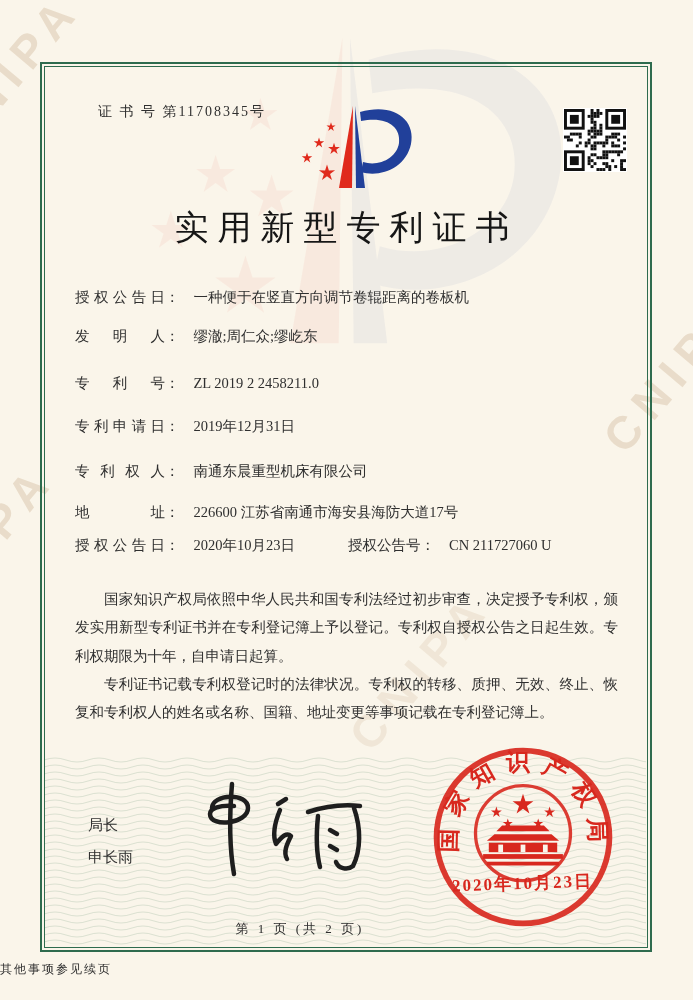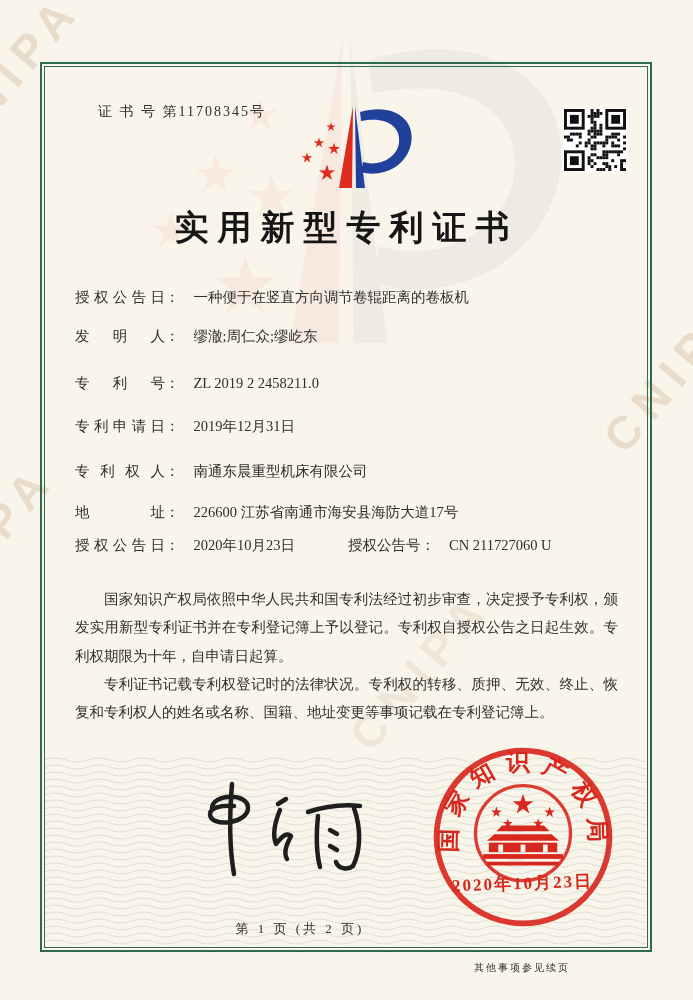--- a/index.html
+++ b/index.html
@@ -19,38 +19,38 @@
   .wm4{left:338px;top:726px;opacity:.32}
   .wm-logo{position:absolute;left:55px;top:0;opacity:.05;z-index:1;}
   #waves{position:absolute;left:44px;top:754px;z-index:1;}
   
   .frame{position:absolute;left:40px;top:62px;width:608px;height:886px;border:2.5px solid var(--border-green);z-index:2;}
   .frame-inner{position:absolute;inset:2px;border:1.5px solid var(--border-green);}
   
   .cert-no{position:absolute;left:68px;top:103px;font-size:14px;letter-spacing:2px;z-index:4;margin-left:30px;}
   .logo{position:absolute;left:276px;top:96px;z-index:4;}
   .qr{position:absolute;left:563px;top:108px;z-index:4;background:#fff;padding:1px;}
-  .title{position:absolute;left:0;top:205px;width:693px;text-align:center;font-size:34px;font-weight:bold;
+  .title{position:absolute;left:0;top:205px;width:693px;text-align:center;font-size:34px;font-weight:normal;
          letter-spacing:9px;color:#161616;z-index:4;}
   .fields{position:absolute;left:75px;top:288px;width:545px;font-size:14.5px;z-index:4;}
   .frow{position:absolute;left:0;white-space:nowrap;}
   .flabel{display:inline-block;width:90px;text-align:justify;text-align-last:justify;vertical-align:top;}
   .fvalue{margin-left:14px;margin-top:13px;}
   .pair2{position:absolute;left:273px;top:0;white-space:nowrap;text-align:center;}
   .body-text{position:absolute;left:75px;top:585px;width:543px;font-size:14.5px;line-height:1.95;
              text-align:justify;z-index:4;}
   .body-text p{margin:0;text-indent:2em;}
   .officer{position:absolute;left:88px;top:810px;font-size:15px;line-height:2.1;z-index:4;}
   .sig{position:absolute;left:190px;top:778px;z-index:4;}
   .seal{position:absolute;left:428px;top:742px;z-index:5;}
   .seal-date{position:absolute;left:425px;top:872px;width:195px;text-align:center;font-size:17px;
              font-weight:bold;letter-spacing:2px;color:var(--seal-red);transform:rotate(-2deg);z-index:6;}
   .page-footer{position:absolute;left:40px;top:920px;width:520px;text-align:center;font-size:13px;
                letter-spacing:3px;z-index:4;}
-  .cont-note{position:absolute;left:0;top:961px;width:570px;text-align:right;font-size:10px;
+  .cont-note{position:absolute;left:0;top:961px;width:570px;text-align:left;font-size:12px;
              letter-spacing:2px;z-index:4;}
   svg text{font-family:"Liberation Serif","DejaVu Serif",serif;}
 </style>
 </head>
 <body>
 
 <div class="page">
 
   <svg width="0" height="0" style="position:absolute">
     <defs>
@@ -262,20 +262,24 @@
         <span>授权公告号</span><span>：</span><span class="fvalue">CN 211727060 U</span>
       </span>
     </div>
   </div>
 
   <div class="body-text">
     <p>国家知识产权局依照中华人民共和国专利法经过初步审查，决定授予专利权，颁发实用新型专利证书并在专利登记簿上予以登记。专利权自授权公告之日起生效。专利权期限为十年，自申请日起算。</p>
     <p>专利证书记载专利权登记时的法律状况。专利权的转移、质押、无效、终止、恢复和专利权人的姓名或名称、国籍、地址变更等事项记载在专利登记簿上。</p>
   </div>
 
+  <div class="officer">
+    <div>局长</div>
+    <div>申长雨</div>
+  </div>
 
   <svg class="sig" width="190" height="100" viewBox="0 0 190 100" fill="none" stroke="#1e1e1e" stroke-width="4.5" stroke-linecap="round" stroke-linejoin="round">
     <path d="M42,6 C40,30 38,62 44,96"></path>
     <path d="M22,30 C22,16 58,14 58,30 C58,46 20,50 20,36 C20,30 30,27 44,28"></path>
     <path d="M88,26 L96,21"></path>
     <path d="M90,32 C85,44 82,56 86,66 C92,58 97,54 101,58 C97,66 93,74 97,81"></path>
     <path d="M118,34 C136,28 152,26 170,28"></path>
     <path d="M128,38 C126,58 126,74 130,89"></path>
     <path d="M164,30 C171,50 171,72 163,88 C157,93 148,90 146,84"></path>
     <path d="M140,52 L147,56"></path>

